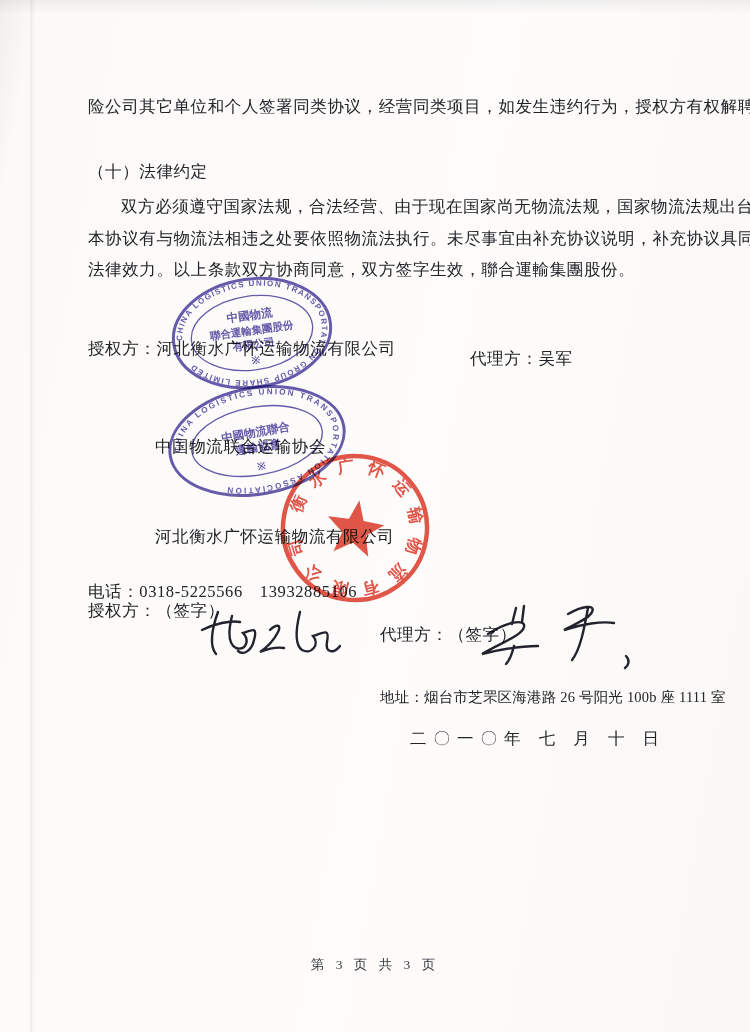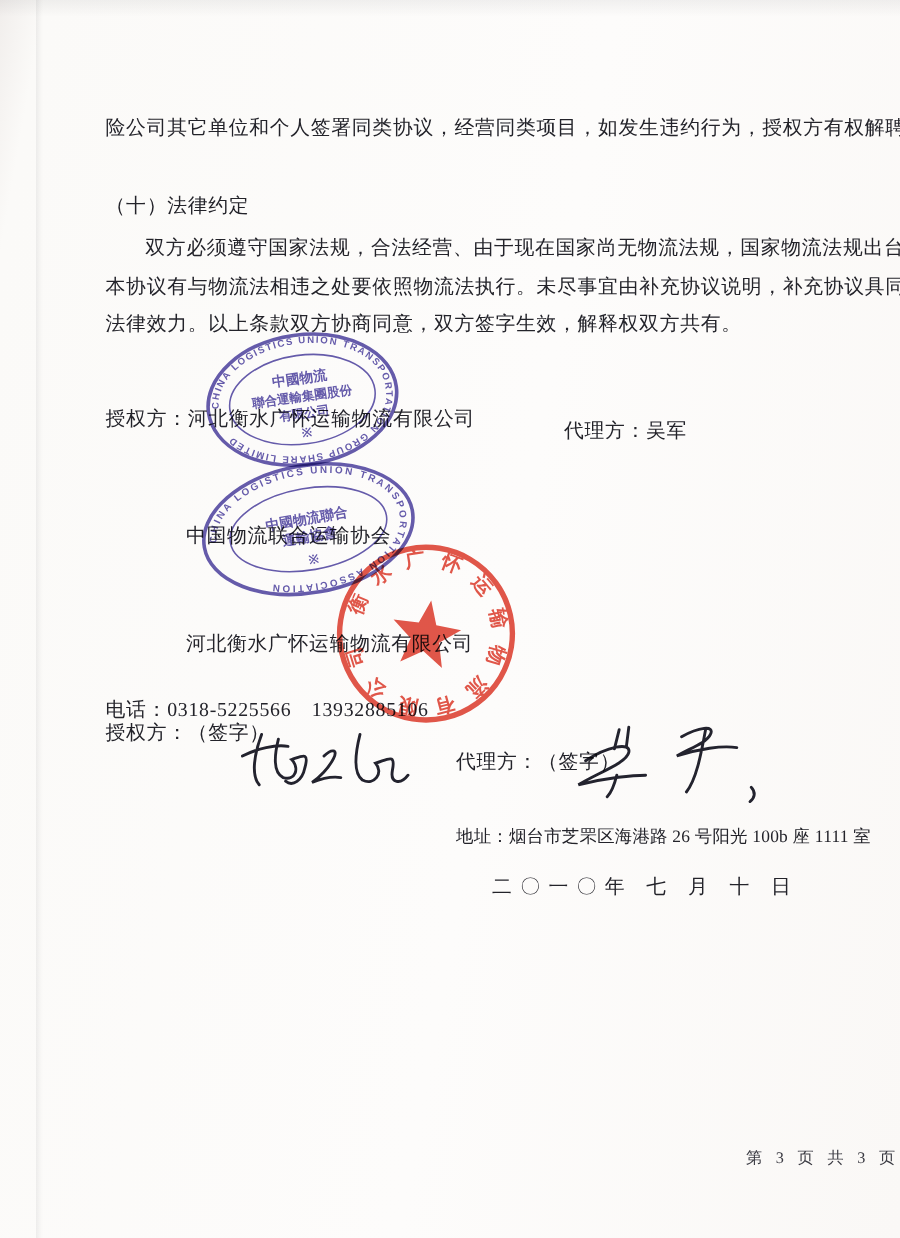--- a/index.html
+++ b/index.html
@@ -17,36 +17,36 @@
   .page::after{ 
     content:"";position:absolute;left:0;top:0;width:100%;height:14px;
     background:linear-gradient(to bottom,rgba(90,90,95,.08),transparent);
     pointer-events:none;
   }
   .tline{position:absolute;white-space:nowrap;font-size:16.5px;letter-spacing:.6px;}
   .body-line{left:88px;}
   .indent{padding-left:33px;}
   .small{font-size:14.5px;letter-spacing:.2px;}
   .date-line{letter-spacing:7px;}
-  .footer-line{left:0;width:100%;text-align:right;font-size:13.5px;letter-spacing:4px;color:#3a3a42;}
+  .footer-line{left:0;width:100%;text-align:center;font-size:13.5px;letter-spacing:4px;color:#3a3a42;}
   .stamp{position:absolute;mix-blend-mode:multiply;opacity:.93;}
   .sig{position:absolute;mix-blend-mode:multiply;}
   svg text{font-family:"Liberation Serif","DejaVu Serif",serif;}
   .ring-en{font-family:"Liberation Sans","DejaVu Sans",sans-serif;font-weight:bold;}
 </style>
 </head>
 <body>
 
 <div class="page">
 
   <div class="tline body-line" style="top:96px">险公司其它单位和个人签署同类协议，经营同类项目，如发生违约行为，授权方有权解聘并</div>
   <div class="tline body-line" style="top:161px">（十）法律约定</div>
   <div class="tline body-line indent" style="top:196px">双方必须遵守国家法规，合法经营、由于现在国家尚无物流法规，国家物流法规出台后</div>
   <div class="tline body-line" style="top:228px">本协议有与物流法相违之处要依照物流法执行。未尽事宜由补充协议说明，补充协议具同等</div>
-  <div class="tline body-line" style="top:259px">法律效力。以上条款双方协商同意，双方签字生效，解释权双方共有。</div>
+  <div class="tline body-line" style="top:259px">法律效力。以上条款双方协商同意，双方签字生效，聯合運輸集團股份。</div>
 
   <div class="tline" style="left:88px;top:338px">
     <span>授权方：</span><span>河北衡水广怀运输物流有限公司</span>
   </div>
   <div class="tline" style="left:470px;top:348px">
     <span>代理方：</span><span>吴军</span>
   </div>
 
   <div class="tline" style="left:155px;top:436px">中国物流联合运输协会</div>
 

